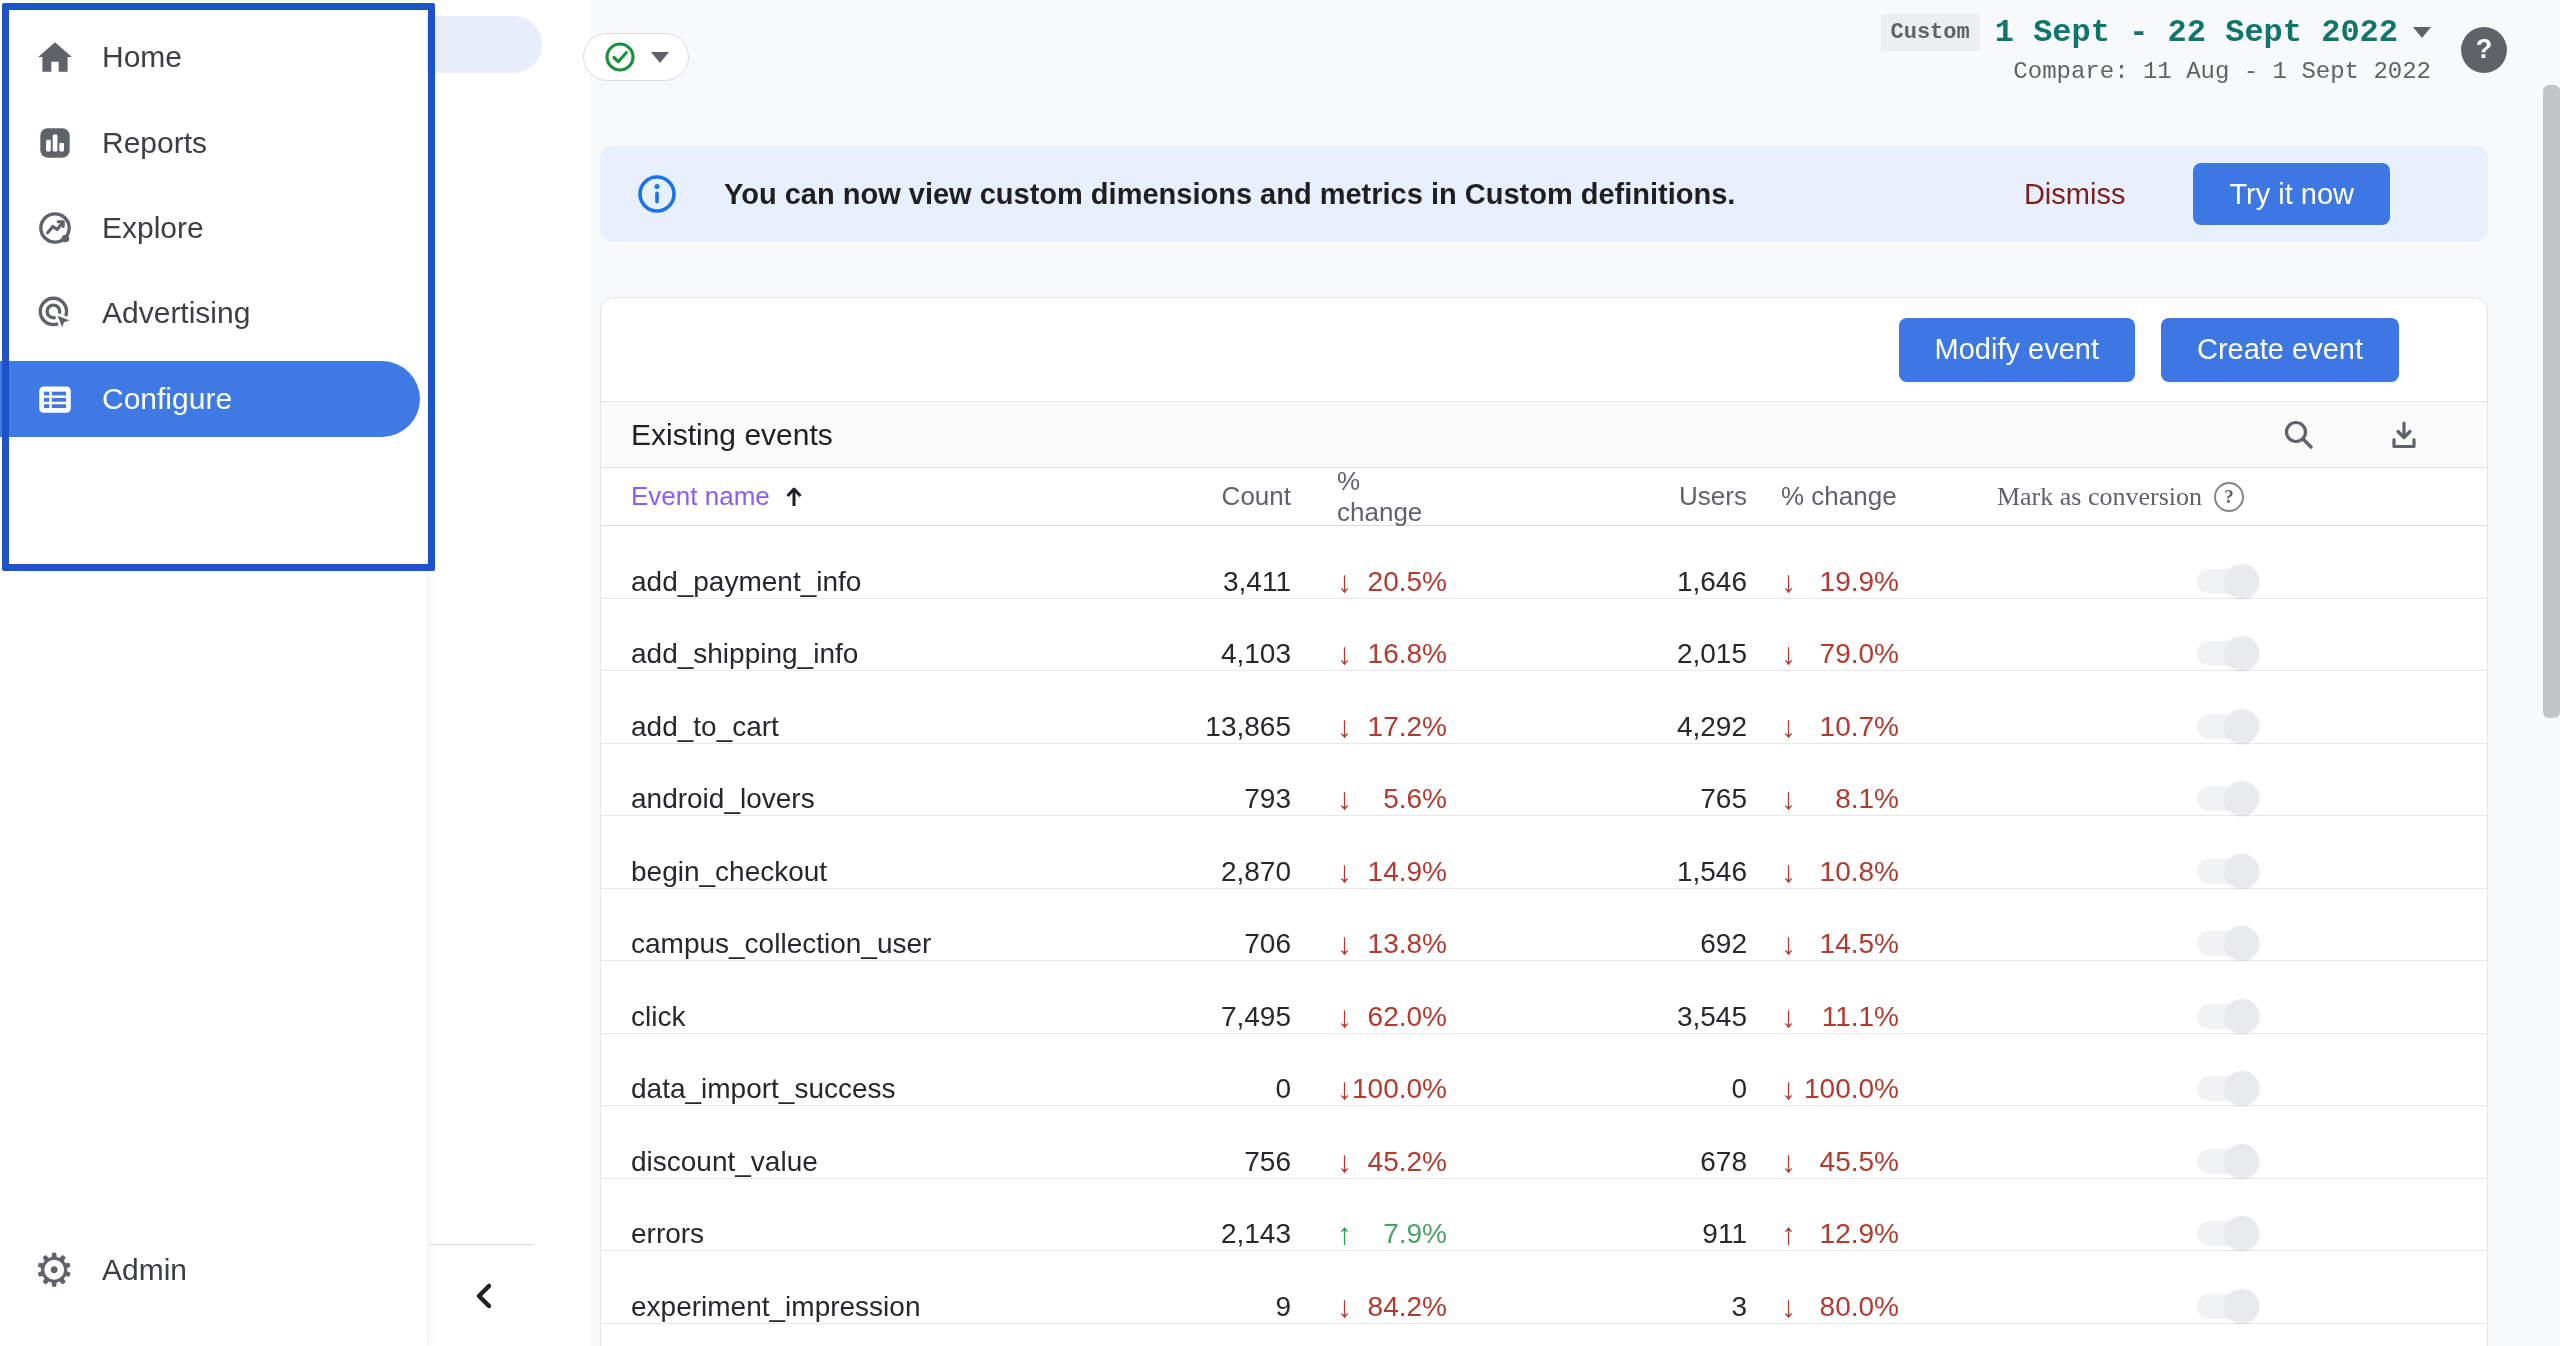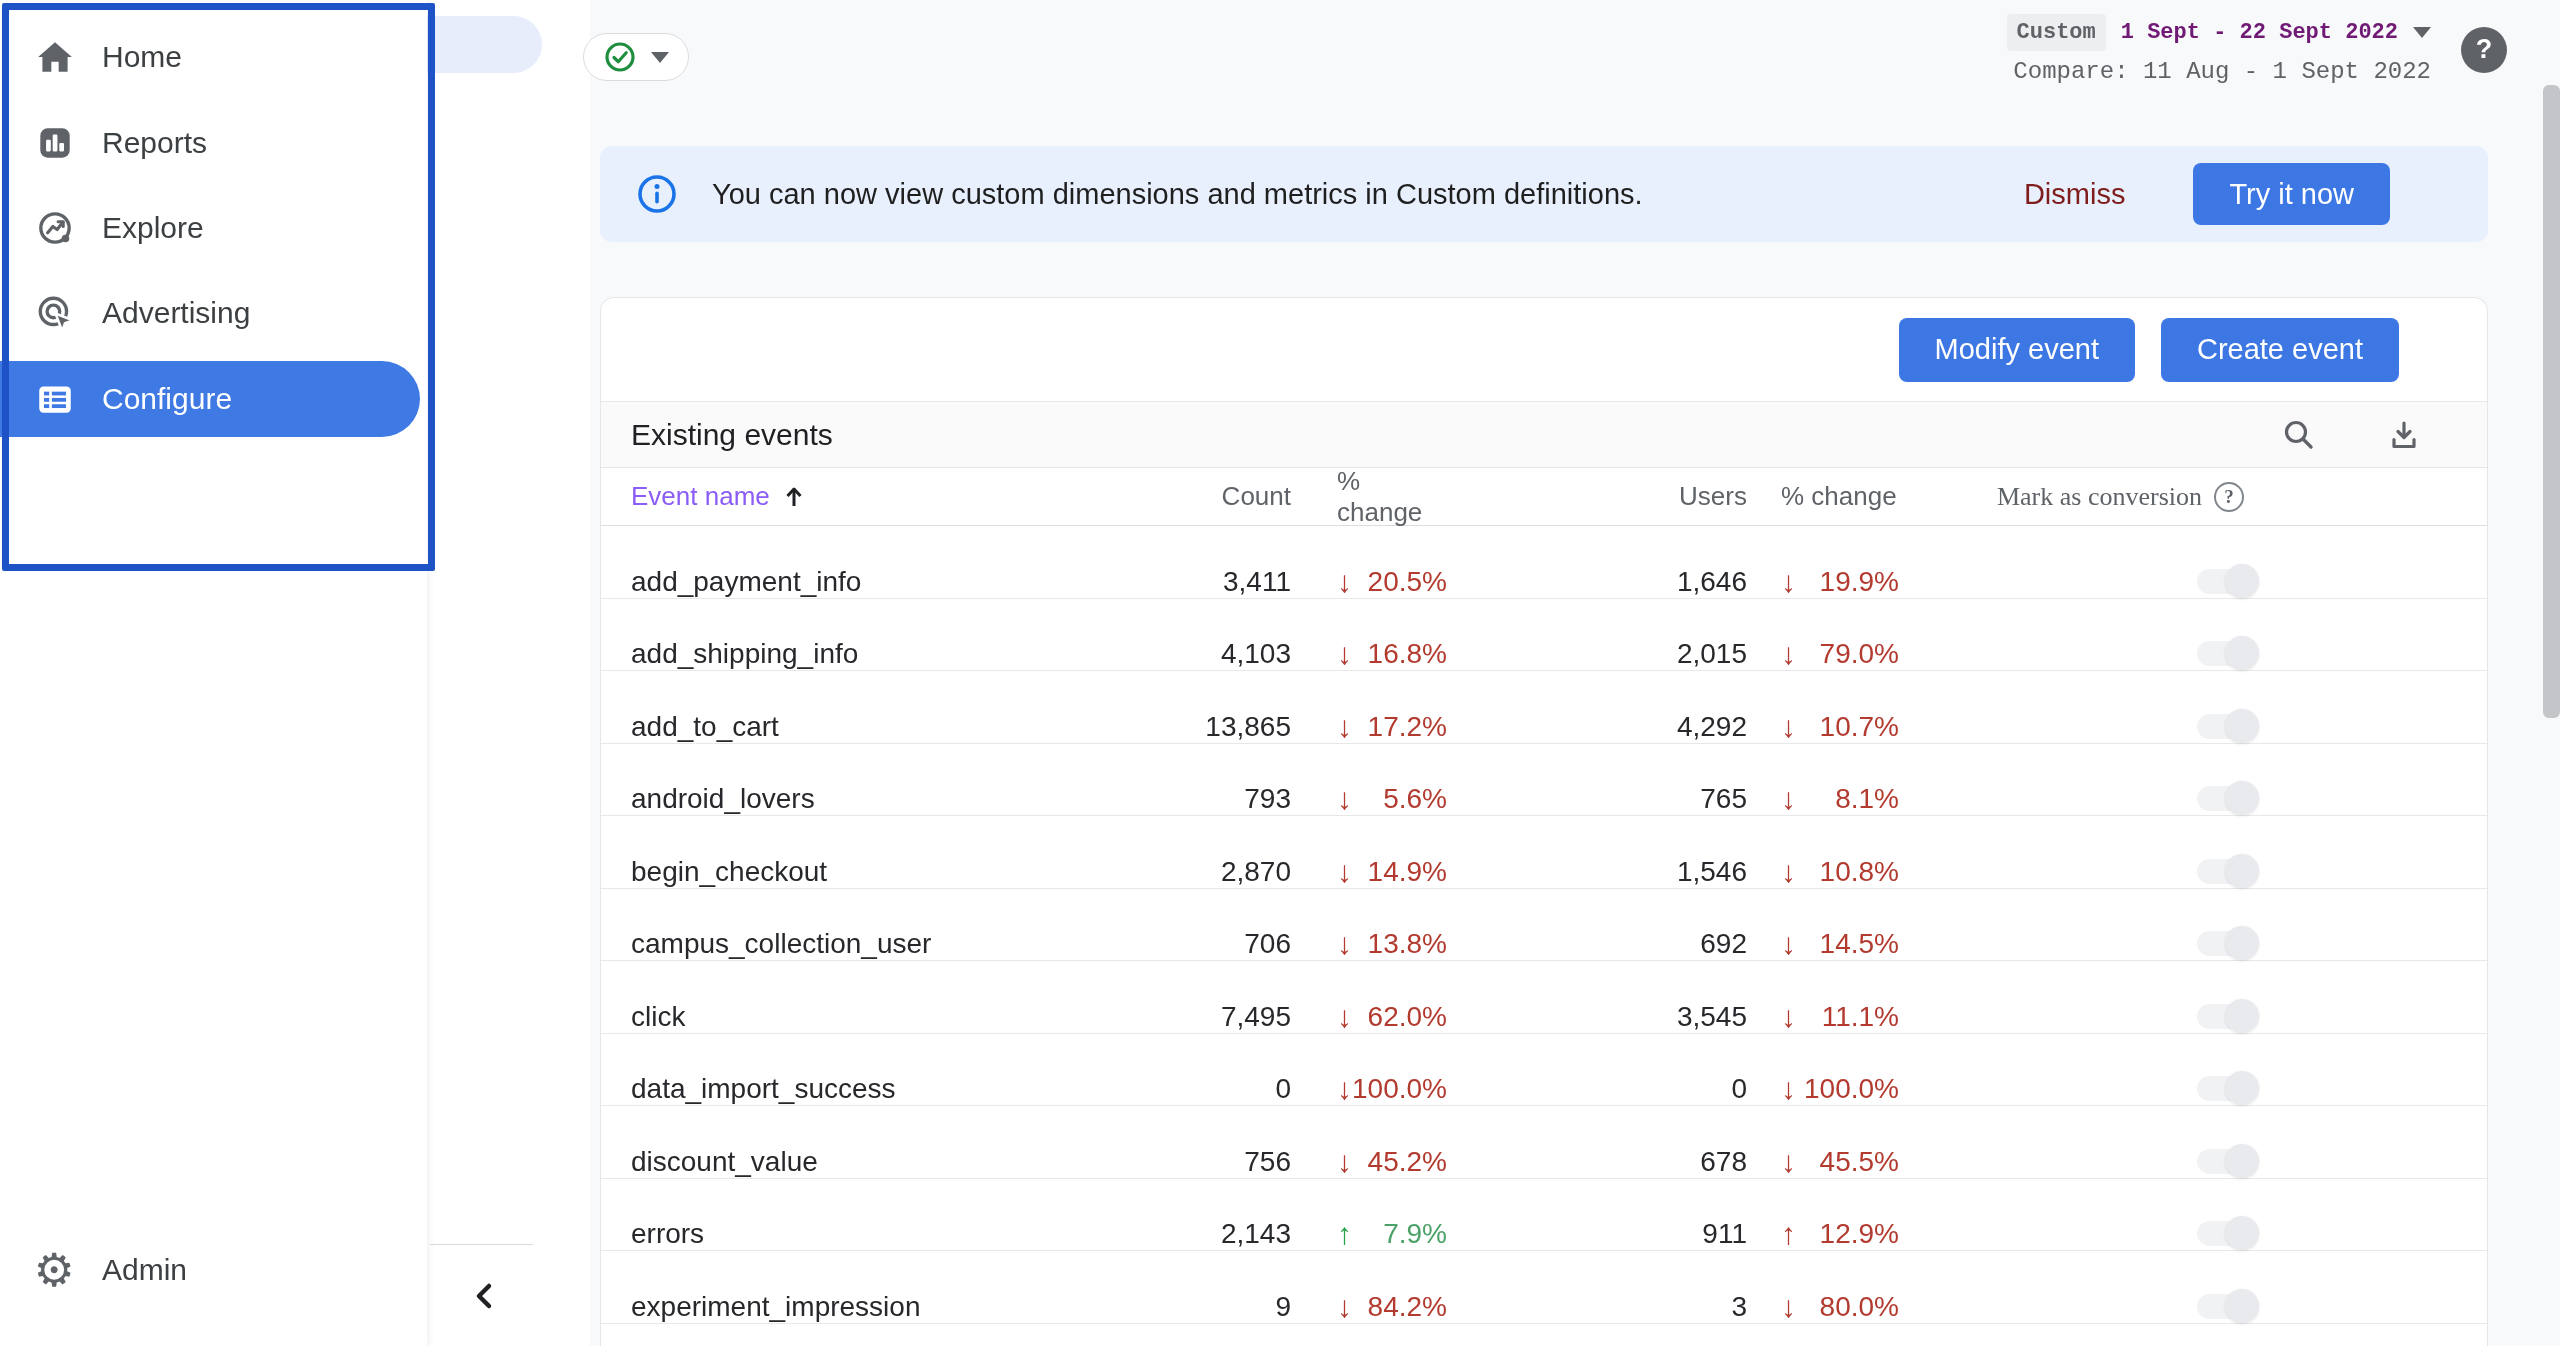--- a/index.html
+++ b/index.html
@@ -27,27 +27,27 @@
   
   .annotation-box { position:absolute; left:2px; top:3px; width:433px; height:568px; border:7px solid #1e53c8; border-radius:2px; z-index:10; pointer-events:none; }
 
   
   .check-button { position:absolute; left:583px; top:33px; width:106px; height:48px; background:#fff; border:1.5px solid #dadce0; border-radius:24px; display:flex; align-items:center; justify-content:center; gap:14px; cursor:pointer; z-index:3; }
   .caret-down { width:0; height:0; border-left:9px solid transparent; border-right:9px solid transparent; border-top:11px solid #5f6368; }
   .date-area { position:absolute; top:14px; right:53px; display:flex; align-items:center; gap:30px; z-index:3; }
   .date-col { display:flex; flex-direction:column; align-items:flex-end;font-family:Liberation Mono, monospace; }
   .date-row { display:flex; align-items:center; gap:15px; }
   .custom-chip { background:#eceef0; color:#5f6368; font-size:22px; font-weight:700; padding:6px 10px; border-radius:4px; }
-  .date-text { font-size:22px; font-weight:600; color:#701a75; }
+  .date-text { font-size:32px; font-weight:600; color:#0f766e; }
   .compare-text { margin-top:7px; font-size:24px; color:#5f6368; }
   .help-circle { width:46px; height:46px; border-radius:50%; background:#5f6368; color:#fff; font-size:27px; font-weight:700; display:flex; align-items:center; justify-content:center; cursor:pointer; }
 
   
   .banner { position:absolute; left:600px; top:146px; width:1888px; height:96px; background:#e8f0fe; border-radius:12px; display:flex; align-items:center; padding:0 98px 0 36px; z-index:3; }
-  .banner-text { margin-left:34px; font-size:29px; color:#1f1f1f; }
+  .banner-text { margin-left:46px; font-size:29px; color:#1f1f1f;font-weight:bold; }
   .dismiss-link { margin-left:auto; margin-right:68px; font-size:29px; font-weight:500; color:#7f1d1d; cursor:pointer; }
   .btn-blue { background:#3c77e4; color:#fff; font-size:29px; font-weight:500; border:none; border-radius:8px; height:62px; padding:16px 36px; display:flex; align-items:center; cursor:pointer; font-family:inherit; }
 
   
   .card { position:absolute; left:600px; top:297px; width:1888px; height:1049px; background:#fff; border:1px solid #e4e6e8; border-bottom:none; border-radius:14px 14px 0 0; z-index:3; overflow:hidden; }
   .card-actions { height:103px; display:flex; align-items:center; justify-content:flex-end; gap:26px; padding-right:88px; }
   .card-actions .btn-blue { height:64px; }
   .card-title-row { height:67px; background:#fafafa; border-top:1px solid #e6e6e6; border-bottom:1px solid #e6e6e6; display:flex; align-items:center; padding:0 61px 0 30px; }
   .card-title { font-size:30px; color:#202124; }
   .icon-btn { width:44px; height:44px; display:flex; align-items:center; justify-content:center; cursor:pointer; }

